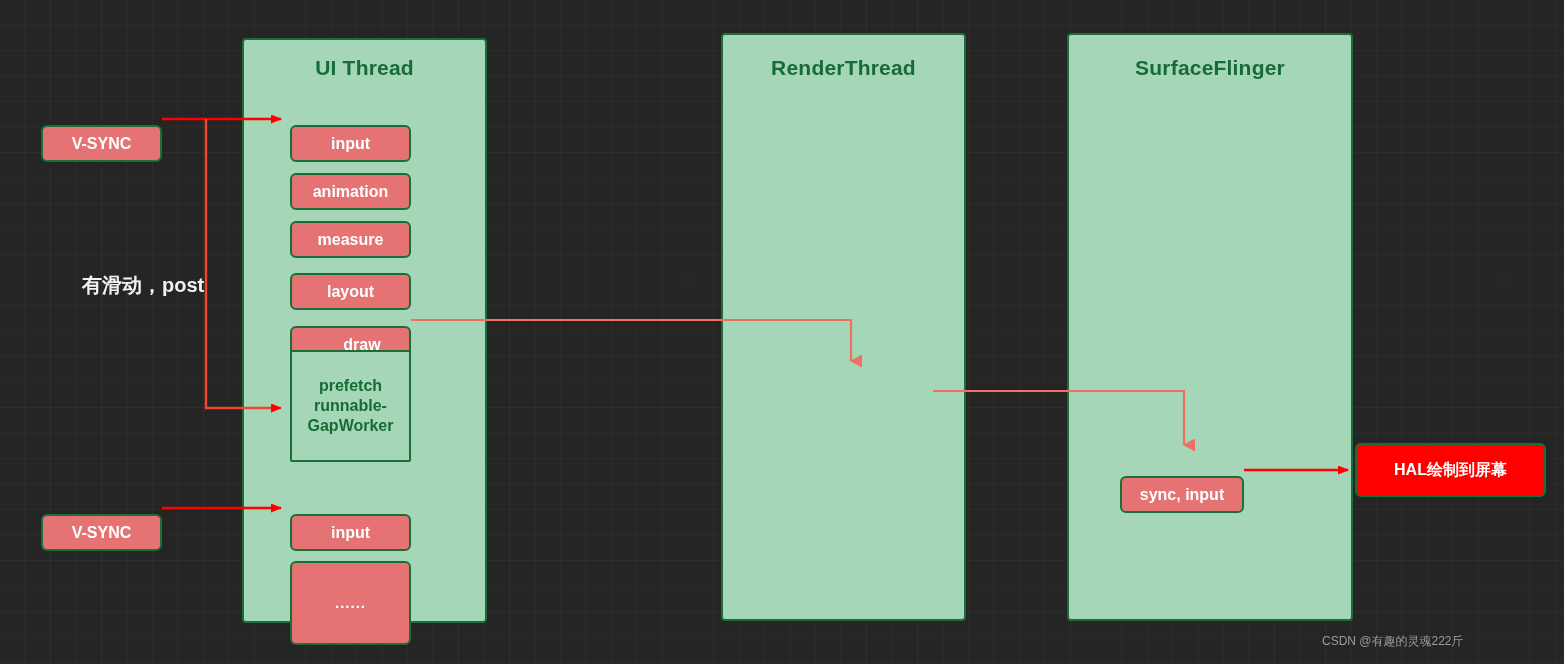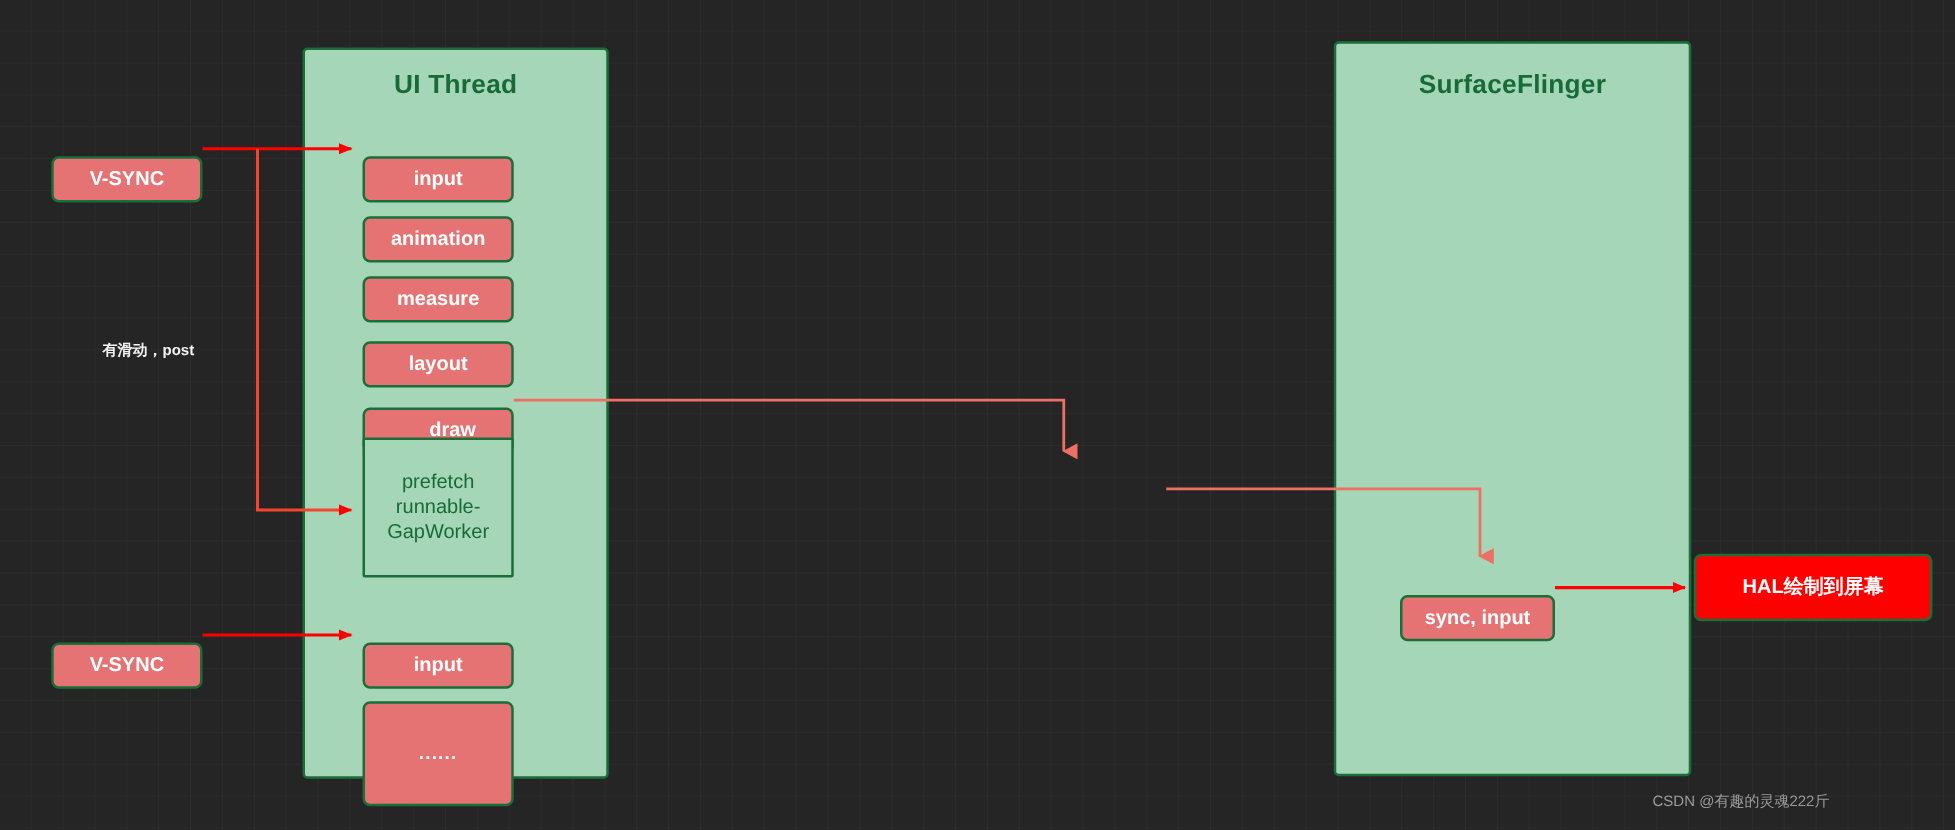--- a/index.html
+++ b/index.html
@@ -67,21 +67,21 @@
   }
   .box.dots {
     font-size: 15px;
     letter-spacing: 1px;
   }
 
   
   .free-label {
     position: absolute;
     color: #f2f2f2;
-    font-size: 12px;
+    font-size: 20px;
     font-weight: bold;
     white-space: nowrap;
   }
   .watermark {
     position: absolute;
     color: #9b9b9b;
     font-size: 12px;
     white-space: nowrap;
     font-family: Liberation Sans, sans-serif;
   }
@@ -98,20 +98,23 @@
 </style>
 </head>
 <body>
 
 <div id="canvas">
 
   <div class="panel" style="left:242px; top:38px; width:245px; height:585px;">
     <div class="panel-title" style="top:16px;">UI Thread</div>
   </div>
 
+  <div class="panel" style="left:721px; top:33px; width:245px; height:588px;">
+    <div class="panel-title" style="top:21px;">RenderThread</div>
+  </div>
 
   <div class="panel" style="left:1067px; top:33px; width:286px; height:588px;padding-left:48px;">
     <div class="panel-title" style="top:21px;">SurfaceFlinger</div>
   </div>
 
   <svg id="connectors" viewBox="0 0 1564 664">
     <defs>
       <marker id="ah-bright" markerWidth="11" markerHeight="9" refX="10" refY="4.5" orient="auto" markerUnits="userSpaceOnUse">
         <path d="M0,0 L11,4.5 L0,9 z" fill="#ff0000"></path>
       </marker>
@@ -138,21 +141,21 @@
   <div class="box salmon" style="left:290px; top:101px; width:121px; height:37px;">input</div>
 
   <div class="box salmon" style="left:290px; top:197px; width:121px; height:37px;">measure</div>
 
   <div class="box salmon" style="left:290px; top:149px; width:121px; height:37px;">animation</div>
 
   <div class="box salmon" style="left:290px; top:249px; width:121px; height:37px;">layout</div>
 
   <div class="box salmon" style="left:290px; top:302px; width:121px; height:37px;padding-left:23px;">draw</div>
 
-  <div class="box ghost" style="left:290px; top:350px; width:121px; height:112px; padding:15px 8px;">prefetch runnable-GapWorker</div>
+  <div class="box ghost" style="left:290px; top:350px; width:121px; height:112px; padding:15px 8px;font-weight:bold;">prefetch runnable-GapWorker</div>
 
   <div class="box salmon" style="left:290px; top:490px; width:121px; height:37px;">input</div>
 
   <div class="box salmon dots" style="left:290px; top:537px; width:121px; height:84px;">......</div>
 
 
   <div class="box salmon" style="left:1120px; top:452px; width:124px; height:37px;">sync, input</div>
 
   <div class="box salmon" style="left:41px; top:101px; width:121px; height:37px;">V-SYNC</div>
 

